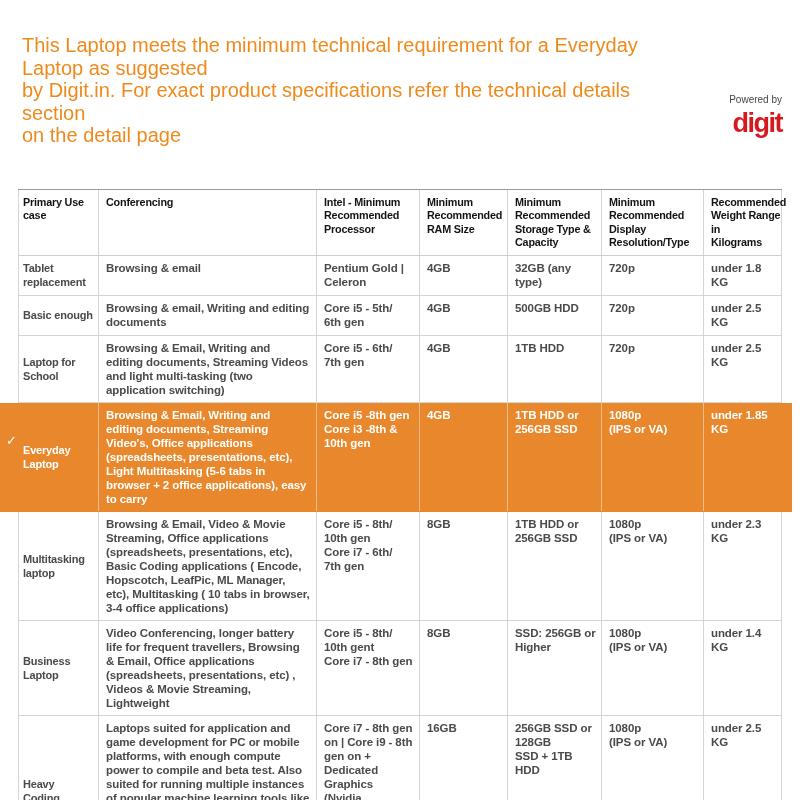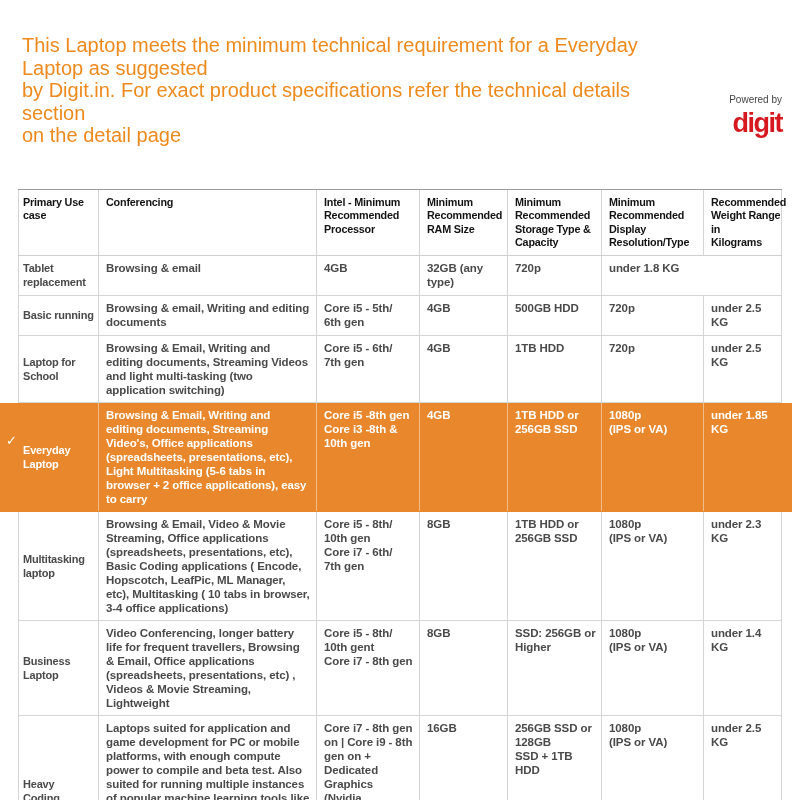--- a/index.html
+++ b/index.html
@@ -114,31 +114,33 @@
 Kilograms</div>
     </div>
   </div>
   <div id="rows">
       <div class="row-wrap">
 
     <div class="row">
       <div class="cell c0">Tablet
 replacement</div>
       <div class="cell c1">Browsing &amp; email</div>
+      <div class="cell c2">Pentium Gold |
+Celeron</div>
       <div class="cell c3">4GB</div>
       <div class="cell c4">32GB (any
 type)</div>
       <div class="cell c5">720p</div>
       <div class="cell c6">under 1.8 KG</div>
     </div>
   </div>
       <div class="row-wrap">
 
     <div class="row">
-      <div class="cell c0">Basic running</div>
+      <div class="cell c0">Basic enough</div>
       <div class="cell c1">Browsing &amp; email, Writing and editing documents</div>
       <div class="cell c2">Core i5 - 5th/
 6th gen</div>
       <div class="cell c3">4GB</div>
       <div class="cell c4">500GB HDD</div>
       <div class="cell c5">720p</div>
       <div class="cell c6">under 2.5 KG</div>
     </div>
   </div>
       <div class="row-wrap">

